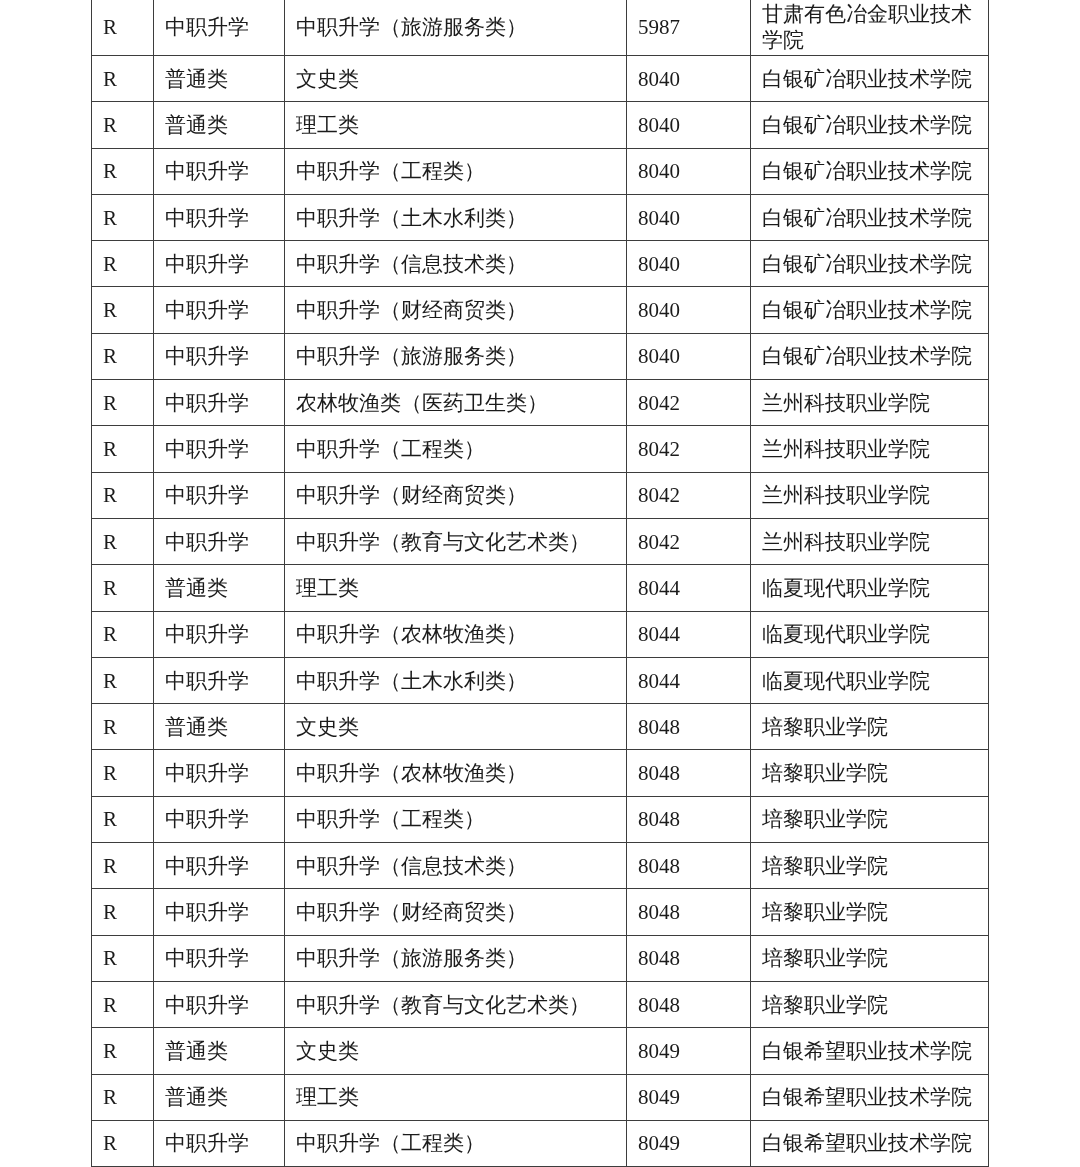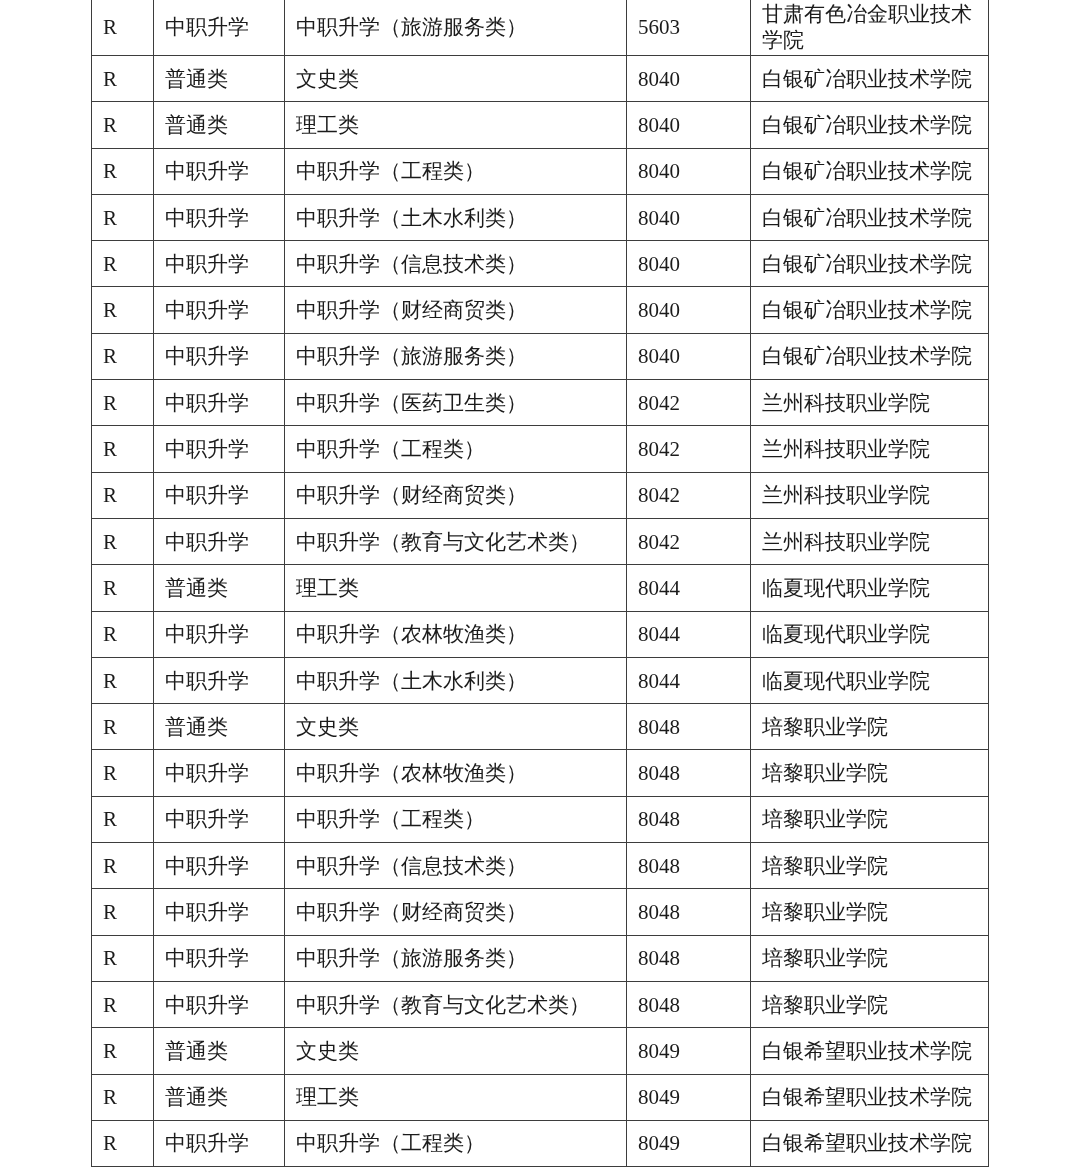--- a/index.html
+++ b/index.html
@@ -61,21 +61,21 @@
       <col class="c-subcategory">
       <col class="c-code">
       <col class="c-institution">
     </colgroup>
     <tbody>
 
     <tr class="table-row">
         <td>R</td>
         <td>中职升学</td>
         <td>中职升学（旅游服务类）</td>
-        <td>5603</td>
+        <td>5987</td>
         <td>甘肃有色冶金职业技术学院</td>
       </tr>
         <tr class="table-row">
         <td>R</td>
         <td>普通类</td>
         <td>文史类</td>
         <td>8040</td>
         <td>白银矿冶职业技术学院</td>
       </tr>
         <tr class="table-row">
@@ -116,21 +116,21 @@
         <tr class="table-row">
         <td>R</td>
         <td>中职升学</td>
         <td>中职升学（旅游服务类）</td>
         <td>8040</td>
         <td>白银矿冶职业技术学院</td>
       </tr>
         <tr class="table-row">
         <td>R</td>
         <td>中职升学</td>
-        <td>中职升学（医药卫生类）</td>
+        <td>农林牧渔类（医药卫生类）</td>
         <td>8042</td>
         <td>兰州科技职业学院</td>
       </tr>
         <tr class="table-row">
         <td>R</td>
         <td>中职升学</td>
         <td>中职升学（工程类）</td>
         <td>8042</td>
         <td>兰州科技职业学院</td>
       </tr>

